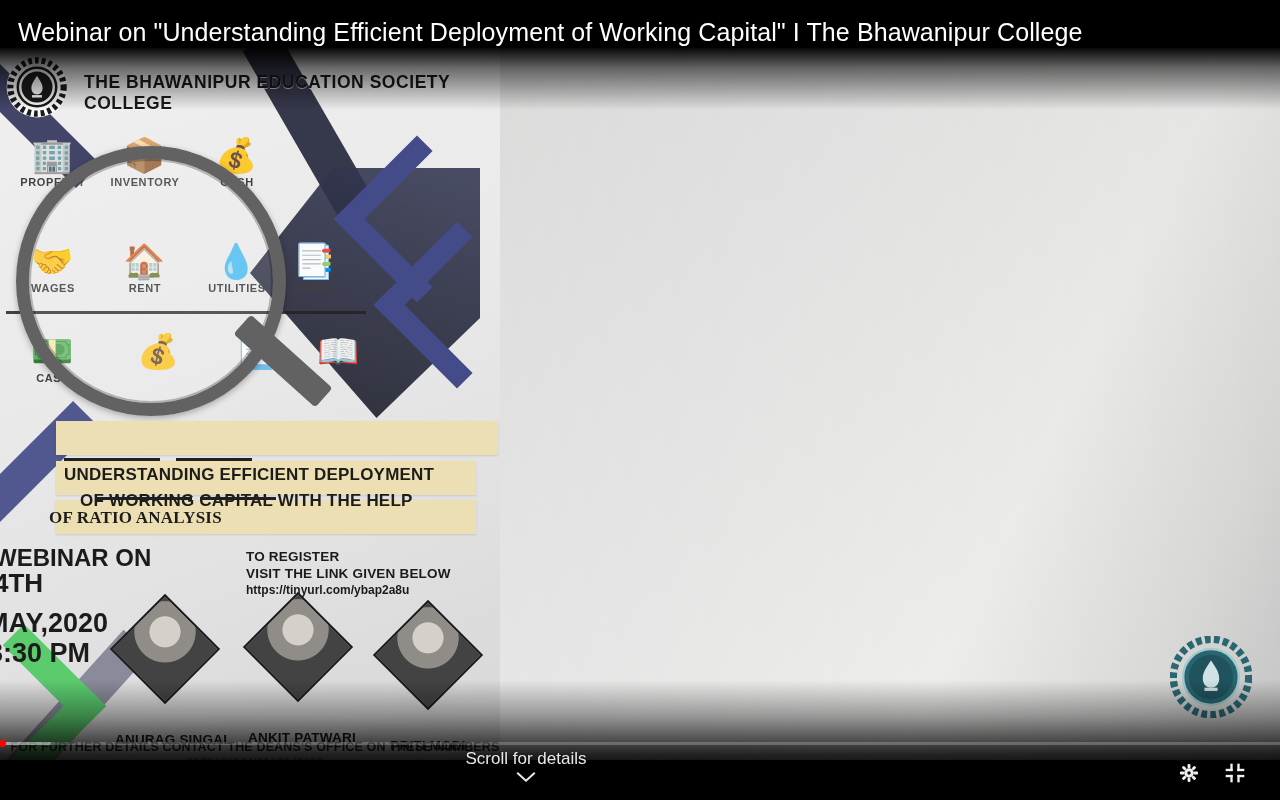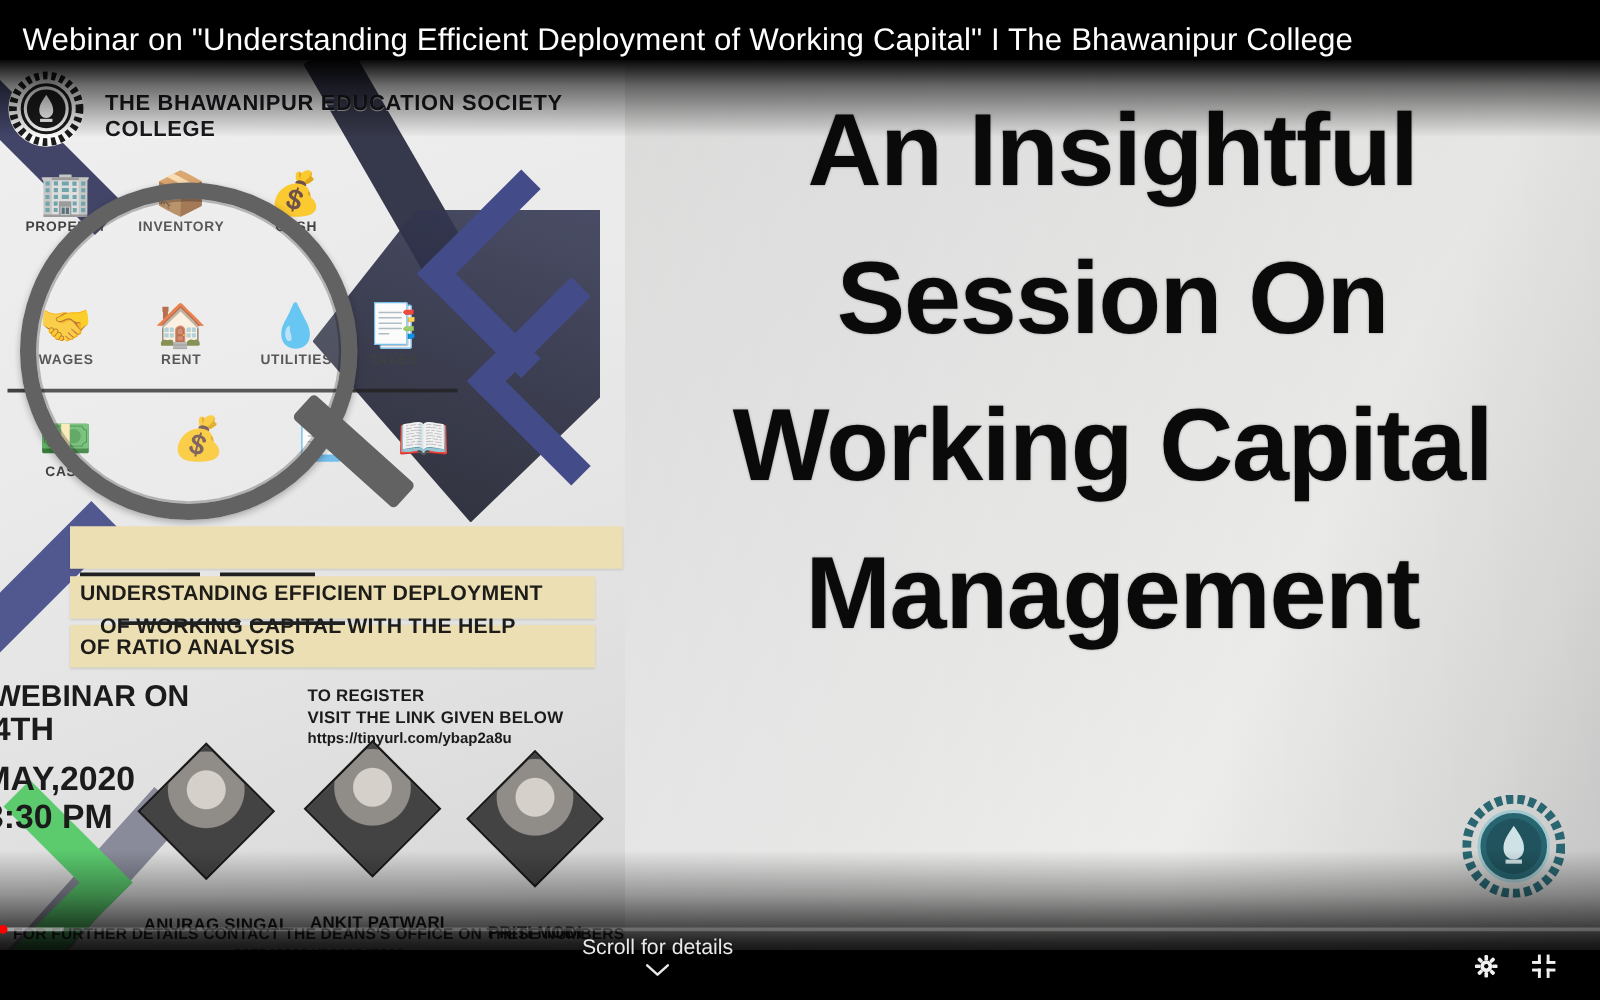--- a/index.html
+++ b/index.html
@@ -69,21 +69,21 @@
 
   
   .ybar{position:absolute;background:#f0e2b4;box-shadow:0 1px 2px rgba(0,0,0,.12);}
   .ybar.y1{left:56px;top:373px;width:442px;height:34px;}
   .ybar.y2{left:56px;top:413px;width:420px;height:34px;}
   .ybar.y3{left:56px;top:452px;width:420px;height:34px;}
   .ytext{position:absolute;color:#14130f;font-weight:bold;font-size:17px;letter-spacing:.2px;
     font-family:"Liberation Sans",sans-serif;white-space:nowrap;}
   .ytext.t1{left:64px;top:381px;margin-top:36px;}
   .ytext.t2{left:80px;top:421px;margin-top:22px;}
-  .ytext.t3{left:64px;top:460px;}
+  .ytext.t3{left:49px;top:460px;font-family:Liberation Serif, serif;}
   .yrule{position:absolute;height:3px;background:#171717;}
   .yrule.r1{left:64px;top:410px;width:96px;}
   .yrule.r1b{left:176px;top:410px;width:76px;}
   .yrule.r2{left:96px;top:449px;width:96px;}
   .yrule.r2b{left:200px;top:449px;width:76px;}
 
   
   .wb-line{position:absolute;color:#121212;font-weight:bold;font-family:"Liberation Sans",sans-serif;white-space:nowrap;}
   .wb1{left:-6px;top:496px;font-size:24px;}
   .wb2{left:-6px;top:520px;font-size:26px;}
@@ -150,26 +150,20 @@
   .scroll-details .sd-chev{display:block;margin-top:1px;}
 </style>
 </head>
 <body>
 
 <div class="player">
 
   <div class="video-stage">
 
     <div class="slide-board">
-      <div class="slide-text">
-        <span class="ln">An Insightful</span>
-        <span class="ln">Session On</span>
-        <span class="ln">Working Capital</span>
-        <span class="ln">Management</span>
-      </div>
       <svg class="watermark" viewBox="0 0 100 100">
         <g>
           <circle cx="50" cy="50" r="46" fill="none" stroke="#1d5f6b" stroke-width="9" stroke-dasharray="7 4"></circle>
           <circle cx="50" cy="50" r="34" fill="#1b5d69" stroke="#9fc9cf" stroke-width="3"></circle>
           <circle cx="50" cy="50" r="27" fill="#134a55"></circle>
           <path d="M50 30 c-6 9 -10 14 -10 22 c0 7 5 11 10 11 c5 0 10 -4 10 -11 c0 -8 -4 -13 -10 -22 z" fill="#cfe4e7"></path>
           <rect x="42" y="63" width="16" height="4" fill="#cfe4e7"></rect>
         </g>
       </svg>
     </div>

